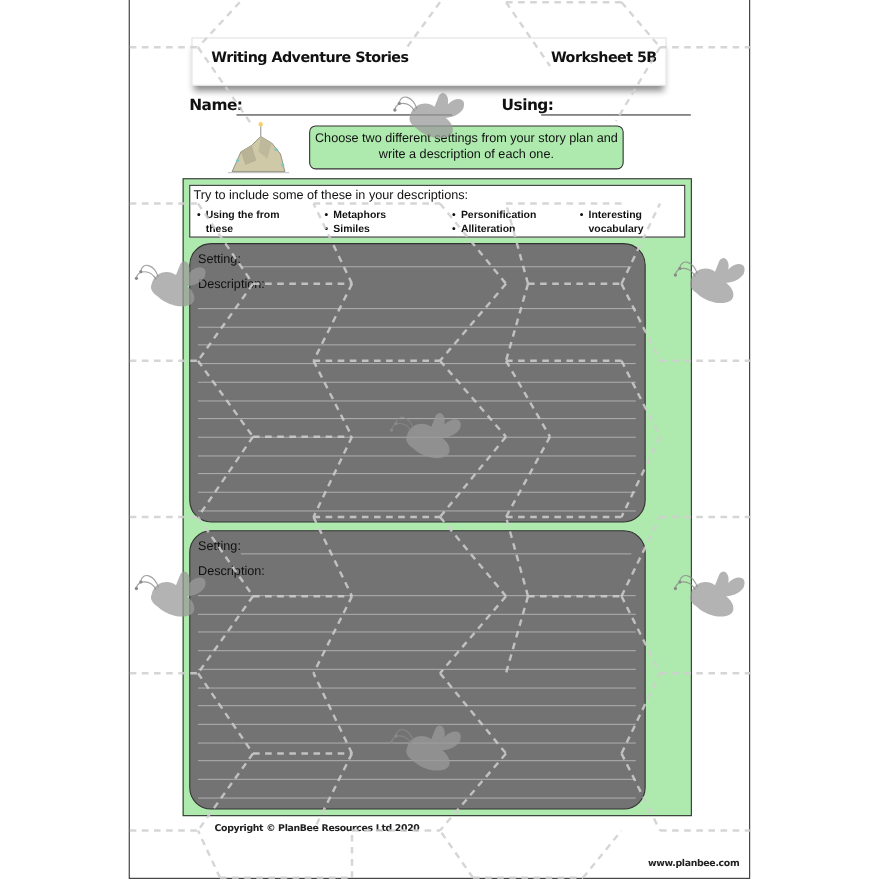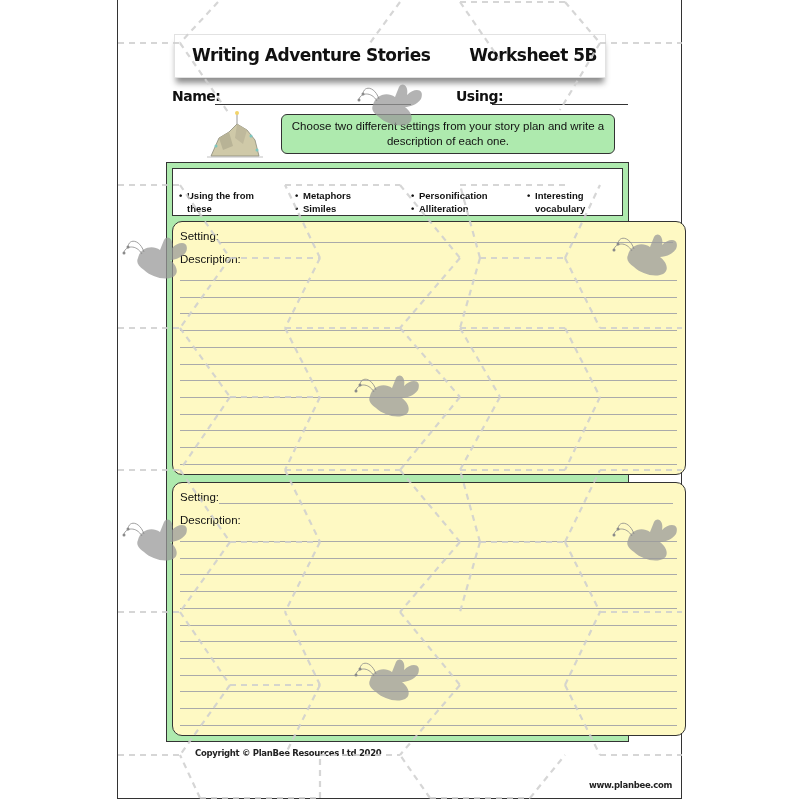--- a/index.html
+++ b/index.html
@@ -15,55 +15,55 @@
   .watermark { position: absolute; left: 0; top: 0; width: 800px; height: 800px; pointer-events: none; z-index: 5; }
 
   .title-banner {
     position: absolute; left: 174px; top: 34px; width: 432px; height: 44px;
     background: #fff; border: 1px solid #e2e2e2;
     box-shadow: 0 7px 6px -2px rgba(0,0,0,0.45);
     z-index: 2;
   }
   .title-left, .title-right {
     position: absolute; top: 10px; font-family: "DejaVu Sans", sans-serif; font-weight: bold;
-    font-size: 17px; letter-spacing: -0.5px; color: #111;
+    font-size: 13px; letter-spacing: -0.5px; color: #111;
   }
   .title-left { left: 17px; }
   .title-right { right: 8px; margin-left: 12px; }
 
   .name-row { position: absolute; top: 88px; left: 172px; width: 460px; height: 20px; z-index: 2; }
   .field-label { position: absolute; top: 0; font-family: "DejaVu Sans", sans-serif; font-weight: bold; font-size: 14px; letter-spacing: -0.5px; color: #111; }
   .field-line { position: absolute; top: 16px; height: 1px; background: #333; }
 
   .illustration { position: absolute; left: 207px; top: 110px; width: 56px; height: 50px; z-index: 2; }
 
   .instruction-box {
-    position: absolute; left: 281px; top: 114px; width: 334px; height: 40px;
+    position: absolute; left: 281px; top: 114px; width: 286px; height: 40px;
     background: #aeeaae; border: 1.5px solid #333; border-radius: 6px;
     font-size: 11.5px; line-height: 15px; text-align: center; padding-top: 4px; color: #111;
     z-index: 2;
   }
 
   .frame {
     position: absolute; left: 166px; top: 162px; width: 463px; height: 580px;
     background: #aeeaae; border: 1.5px solid #333; z-index: 1;
   }
 
   .tips-box {
     position: absolute; left: 172px; top: 168px; width: 451px; height: 48px;
     background: #fff; border: 1.5px solid #333; z-index: 2;
   }
   .tips-heading { position: absolute; left: 3px; top: 3px; font-size: 11.5px; color: #111; }
   .tips-col { position: absolute; top: 20px; font-size: 9.5px; font-weight: bold; line-height: 13px; color: #111; }
   .tips-col div { position: relative; padding-left: 8px; }
   .tips-col div.bullet::before { content: "•"; position: absolute; left: 0; top: 0; }
 
   .desc-box {
-    position: absolute; left: 172px; width: 514px; background: #fef9c3;
-    border: 1.5px solid #333; border-radius: 10px; z-index: 2;
+    position: absolute; left: 172px; width: 415px; background: #737373;
+    border: 1.5px solid #333; border-radius: 20px; z-index: 2;
   }
   .desc-box .lbl { position: absolute; left: 7px; font-size: 11.5px; color: #111; }
   .desc-box .setting-line { position: absolute; left: 46px; right: 12px; height: 1px; background: #aaa; }
   .desc-box .rule { position: absolute; left: 7px; right: 8px; height: 1px; background: #aaa; }
 
   .footer-left, .footer-right {
     position: absolute; top: 748px; font-family: "DejaVu Sans", sans-serif; font-weight: bold;
     font-size: 8.5px; letter-spacing: -0.3px; color: #222; z-index: 2; padding-left: 24px;
   }
   .footer-left { left: 171px; }
@@ -98,20 +98,21 @@
     <circle cx="30" cy="3" r="2" fill="#f2d46a"></circle>
     <line x1="0" y1="47" x2="56" y2="47" stroke="#999" stroke-width="0.6"></line>
   </svg>
 </div>
 
 <div class="instruction-box">Choose two different settings from your story plan and write a description of each one.</div>
 
 <div class="frame"></div>
 
 <div class="tips-box">
+  <div class="tips-heading">Try to include some of these in your descriptions:</div>
   <div class="tips-col" style="left:6px;">
     <div class="bullet">Using the from</div>
     <div>these</div>
   </div>
   <div class="tips-col" style="left:122px;">
     <div class="bullet">Metaphors</div>
     <div class="bullet">Similes</div>
   </div>
   <div class="tips-col" style="left:238px;">
     <div class="bullet">Personification</div>

